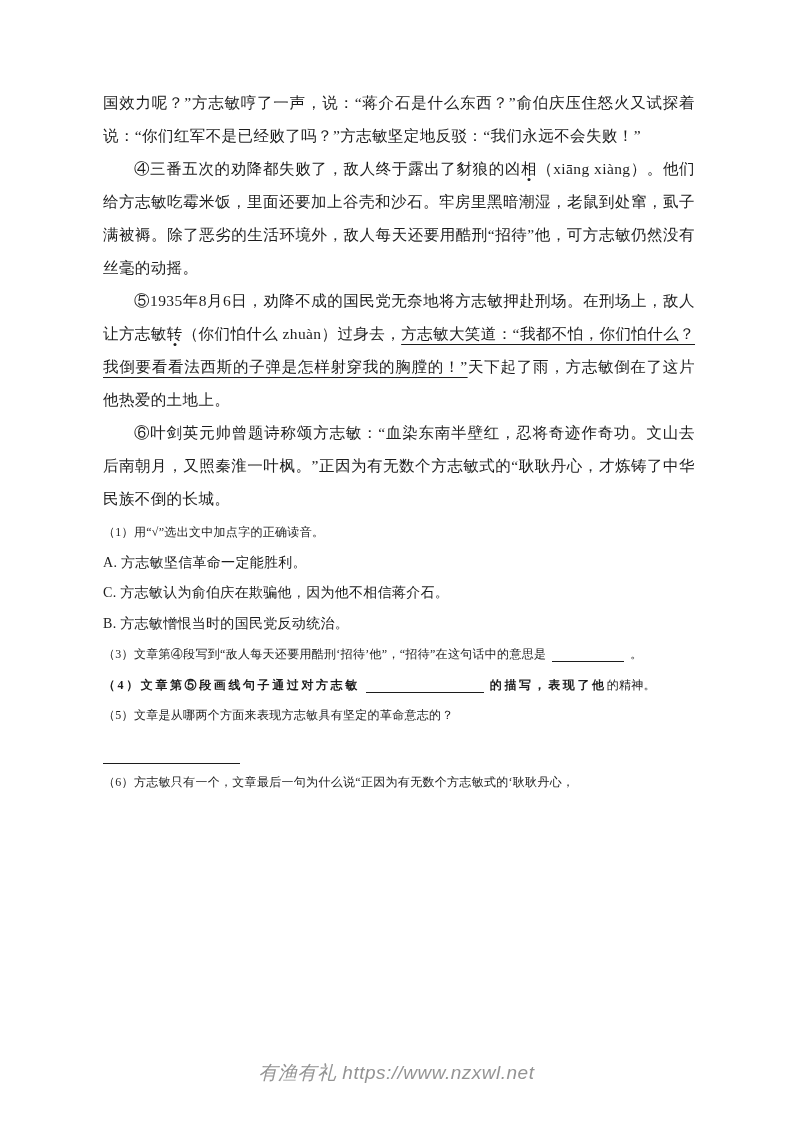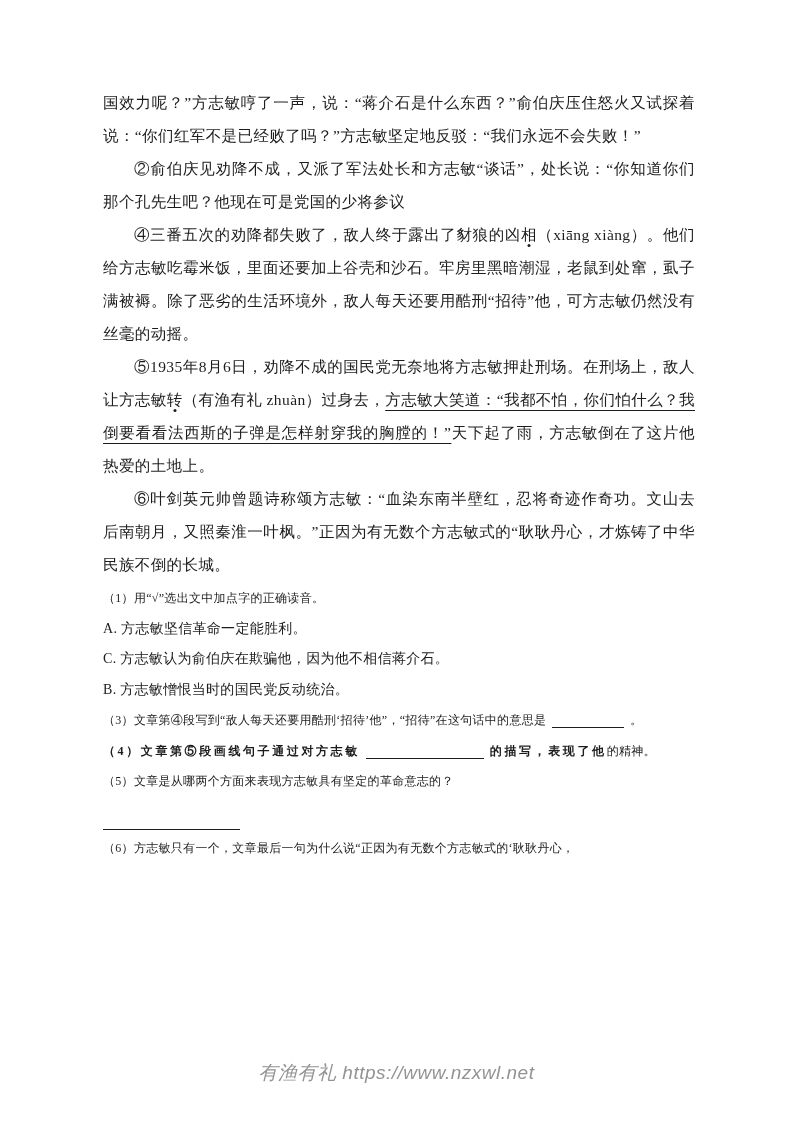--- a/index.html
+++ b/index.html
@@ -76,23 +76,22 @@
   }
 </style>
 </head>
 <body>
 
 <div class="page">
   <div class="content">
 
     <div>
       <p class="para"><span>国效力呢？”方志敏哼了一声，说：“蒋介石是什么东西？”俞伯庆压住怒火又试探着说：“你们红军不是已经败了吗？”方志敏坚定地反驳：“我们永远不会失败！”</span></p>
-      <p class="para indent"><span>②俞伯庆见劝降不成，又派了军法处长和方志敏“谈话”，处长说：“你知道你们那个孔先生吧？他现在可是党国的少将参议</span></p>
       <p class="para indent"><span>④三番五次的劝降都失败了，敌人终于露出了豺狼的凶</span><span class="em-dot">相</span><span>（xiāng xiàng）。他们给方志敏吃霉米饭，里面还要加上谷壳和沙石。牢房里黑暗潮湿，老鼠到处窜，虱子满被褥。除了恶劣的生活环境外，敌人每天还要用酷刑“招待”他，可方志敏仍然没有丝毫的动摇。</span></p>
-      <p class="para indent"><span>⑤1935年8月6日，劝降不成的国民党无奈地将方志敏押赴刑场。在刑场上，敌人让方志敏</span><span class="em-dot">转</span><span>（有渔有礼 zhuàn）过身去，</span><span class="u">方志敏大笑道：“我都不怕，你们怕什么？我倒要看看法西斯的子弹是怎样射穿我的胸膛的！”</span><span>天下起了雨，方志敏倒在了这片他热爱的土地上。</span></p>
+      <p class="para indent"><span>⑤1935年8月6日，劝降不成的国民党无奈地将方志敏押赴刑场。在刑场上，敌人让方志敏</span><span class="em-dot">转</span><span>（你们怕什么 zhuàn）过身去，</span><span class="u">方志敏大笑道：“我都不怕，你们怕什么？我倒要看看法西斯的子弹是怎样射穿我的胸膛的！”</span><span>天下起了雨，方志敏倒在了这片他热爱的土地上。</span></p>
       <p class="para indent"><span>⑥叶剑英元帅曾题诗称颂方志敏：“血染东南半壁红，忍将奇迹作奇功。文山去后南朝月，又照秦淮一叶枫。”正因为有无数个方志敏式的“耿耿丹心，才炼铸了中华民族不倒的长城。</span></p>
     </div>
 
     <div class="questions">
       <p class="q"><span>（1）用“√”选出文中加点字的正确读音。</span></p>
       <p class="opt">A. 方志敏坚信革命一定能胜利。</p>
       <p class="opt">C. 方志敏认为俞伯庆在欺骗他，因为他不相信蒋介石。</p>
       <p class="opt">B. 方志敏憎恨当时的国民党反动统治。</p>
       <p class="q"><span>（3）文章第④段写到“敌人每天还要用酷刑‘招待’他”，“招待”在这句话中的意思是</span><span class="blank" style="width: 72px;"></span><span>。</span></p>
       <p class="q"><span class="sp">（4）文章第⑤段画线句子通过对方志敏</span><span class="blank" style="width: 118px;"></span><span class="sp">的描写，表现了他</span><span>的精神。</span></p>

